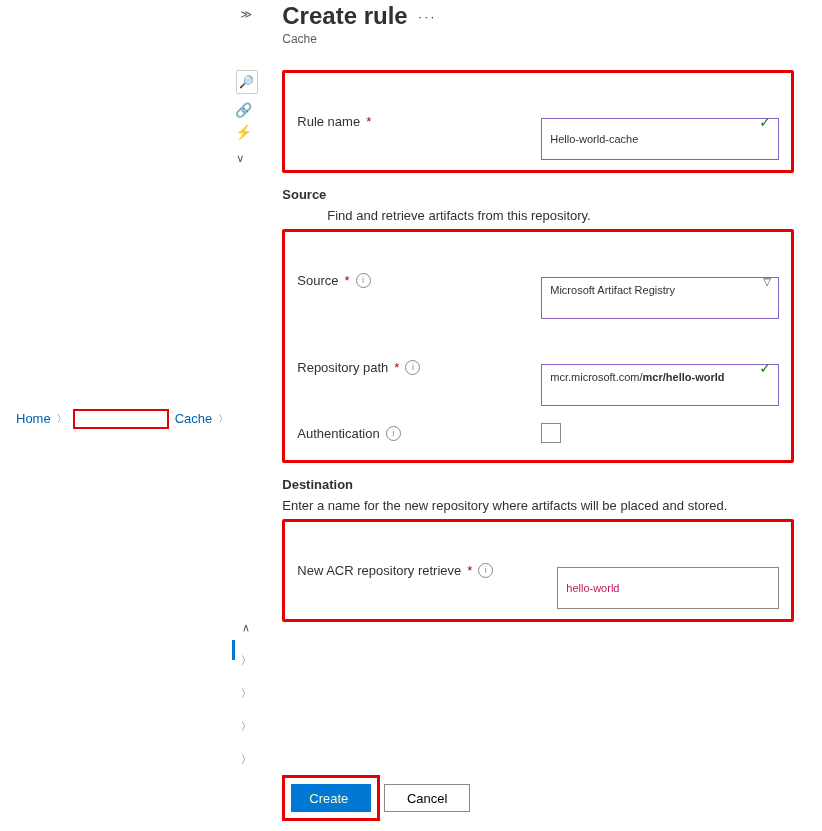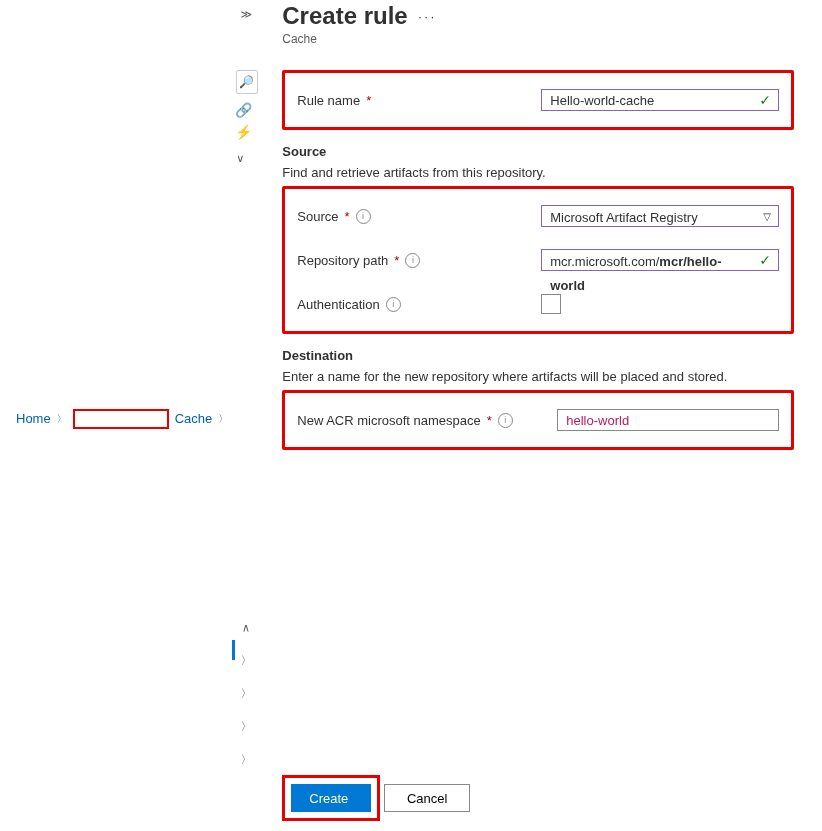--- a/index.html
+++ b/index.html
@@ -40,31 +40,31 @@
   .desc{font-size:13px;color:var(--text);}
   .desc a{color:var(--link);text-decoration:none;}
   
   .hl{border:3px solid var(--highlight);border-radius:2px;padding:10px 12px;margin-top:6px;}
   .field-row{display:flex;align-items:center;min-height:34px;}
   .field-row + .field-row{margin-top:10px;}
   .lbl{width:244px;font-size:13px;color:var(--text);display:flex;align-items:center;gap:6px;flex-shrink:0;}
   .req{color:var(--required);}
   .info{width:13px;height:13px;border:1px solid #888;border-radius:50%;display:inline-flex;align-items:center;justify-content:center;font-size:9px;color:#888;line-height:1;cursor:help;}
   .ctrl{flex:1;}
-  .input, .select{width:100%;box-sizing:border-box;height:22px;border:1px solid var(--field-border);padding:0 28px 0 8px;font-size:13px;font-family:inherit;background:#fff;color:var(--text);position:relative;}
+  .input, .select{width:100%;box-sizing:border-box;height:42px;border:1px solid var(--field-border);padding:0 28px 0 8px;font-size:11px;font-family:inherit;background:#fff;color:var(--text);position:relative;margin-top:35px;}
   .input.purple{border-color:var(--field-purple);}
   .input.readonly{color:#be185d;border-color:#8a8886;}
   .input-wrap{position:relative;}
   .input-wrap .tick{position:absolute;right:8px;top:50%;transform:translateY(-50%);color:var(--green);font-size:14px;pointer-events:none;}
   .input-wrap .dd{position:absolute;right:8px;top:50%;transform:translateY(-50%);color:#333;font-size:10px;pointer-events:none;}
   .checkbox{width:18px;height:18px;border:1px solid #8a8886;background:#fff;cursor:pointer;}
   
   .sect{font-weight:600;font-size:13px;margin-top:14px;}
   .hint{font-size:13px;margin-top:6px;}
-  .hint.under{border-bottom:0;}
+  .hint.under{border-bottom:0;margin-left:45px;}
   
   .repo-display{font-family:inherit;}
   .repo-display .bold{font-weight:700;}
   
   .footer{margin-top:auto;padding:0 0 10px 0;}
   .footer-hl{border:3px solid var(--highlight);display:inline-block;padding:6px 6px 6px 6px;}
   .btn{height:28px;padding:0 22px;font-size:13px;border:1px solid #8a8886;background:#fff;cursor:pointer;font-family:inherit;}
   .btn.primary{background:var(--primary);border-color:var(--primary);color:#fef9c3;padding-left:17px;}
 </style>
 </head>
@@ -157,21 +157,21 @@
           </div>
         </div>
       </div>
 
       <div class="sect">Destination</div>
       <div class="hint">Enter a name for the new repository where artifacts will be placed and stored.</div>
 
       <div class="hl">
         <div class="field-row">
           <div class="lbl" style="width:260px">
-            <span>New ACR microsoft namespace</span>
+            <span>New ACR repository retrieve</span>
               <span class="req">*</span>
             <span class="info">i</span>
           </div>
           <div class="ctrl input-wrap">
             <input class="input readonly" readonly="" value="hello-world" style="">
           </div>
         </div>
       </div>
 
       <div class="footer">

